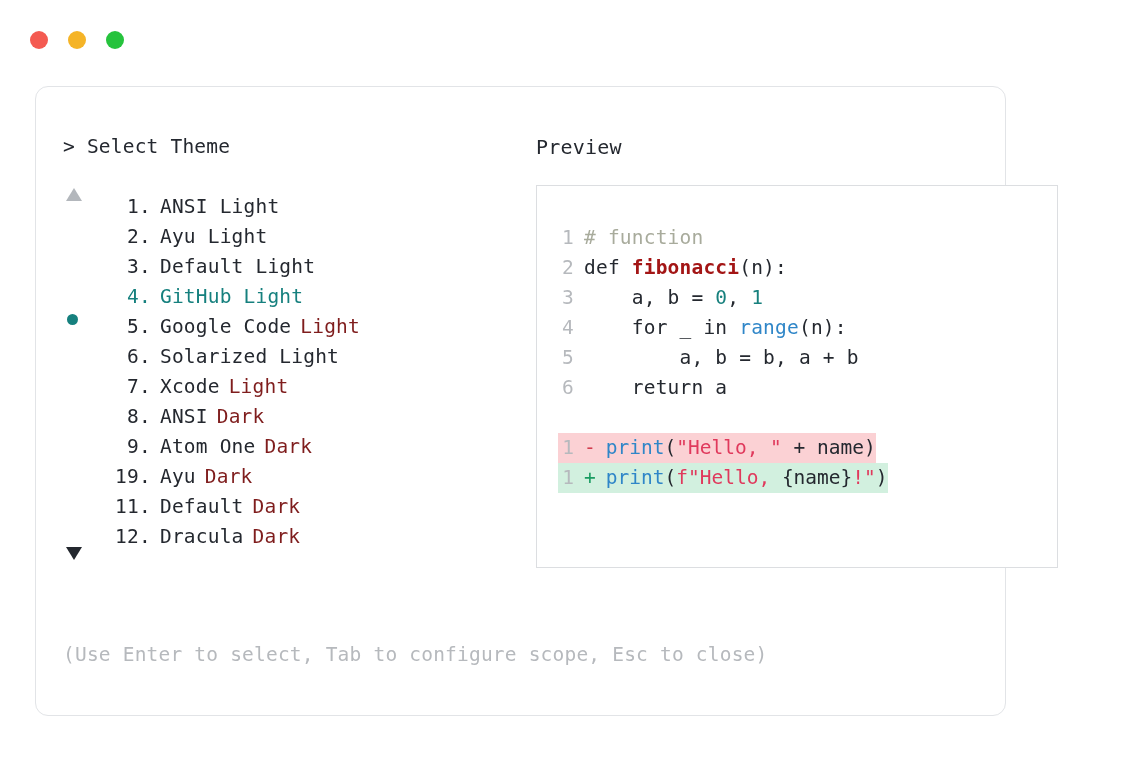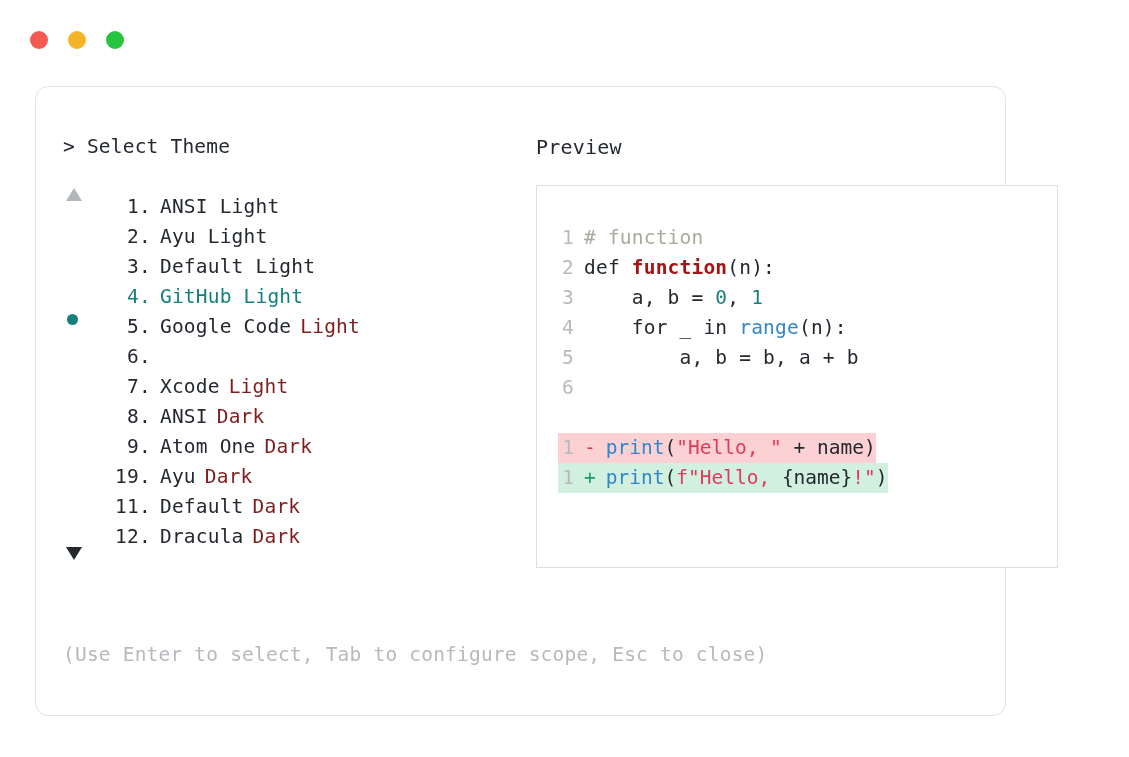--- a/index.html
+++ b/index.html
@@ -143,45 +143,45 @@
         <div class="arrow-row-up">
           <span class="arrow arrow-up"></span>
         </div>
 
         <div class="theme-list" id="theme-list">
             <div class="theme-row"><div class="bullet-cell"></div><span class="num-cell">1</span><span class="dot-sep">.</span><span class="name">ANSI Light</span></div>
             <div class="theme-row"><div class="bullet-cell"></div><span class="num-cell">2</span><span class="dot-sep">.</span><span class="name">Ayu Light</span></div>
             <div class="theme-row"><div class="bullet-cell"></div><span class="num-cell">3</span><span class="dot-sep">.</span><span class="name">Default Light</span></div>
             <div class="theme-row selected"><div class="bullet-cell"><span class="bullet"></span></div><span class="num-cell">4</span><span class="dot-sep">.</span><span class="name">GitHub Light</span></div>
             <div class="theme-row"><div class="bullet-cell"></div><span class="num-cell">5</span><span class="dot-sep">.</span><span class="name">Google Code</span><span class="suffix dim">Light</span></div>
-            <div class="theme-row"><div class="bullet-cell"></div><span class="num-cell">6</span><span class="dot-sep">.</span></div>
+            <div class="theme-row"><div class="bullet-cell"></div><span class="num-cell">6</span><span class="dot-sep">.</span><span class="name">Solarized Light</span></div>
             <div class="theme-row"><div class="bullet-cell"></div><span class="num-cell">7</span><span class="dot-sep">.</span><span class="name">Xcode</span><span class="suffix dim">Light</span></div>
             <div class="theme-row"><div class="bullet-cell"></div><span class="num-cell">8</span><span class="dot-sep">.</span><span class="name">ANSI</span><span class="suffix dim">Dark</span></div>
             <div class="theme-row"><div class="bullet-cell"></div><span class="num-cell">9</span><span class="dot-sep">.</span><span class="name">Atom One</span><span class="suffix dim">Dark</span></div>
             <div class="theme-row"><div class="bullet-cell"></div><span class="num-cell">19</span><span class="dot-sep">.</span><span class="name">Ayu</span><span class="suffix dim">Dark</span></div>
             <div class="theme-row"><div class="bullet-cell"></div><span class="num-cell">11</span><span class="dot-sep">.</span><span class="name">Default</span><span class="suffix dim">Dark</span></div>
             <div class="theme-row"><div class="bullet-cell"></div><span class="num-cell">12</span><span class="dot-sep">.</span><span class="name">Dracula</span><span class="suffix dim">Dark</span></div>
           </div>
 
         <div class="arrow-row-down">
           <span class="arrow arrow-down"></span>
         </div>
       </div>
 
       <div class="right-col">
         <div class="panel-head">Preview</div>
 
         <div class="preview-box">
           <div class="code" id="code-block">
               <div class="code-line"><span class="ln">1</span><span class="seg t-comment"># function</span></div>
-              <div class="code-line"><span class="ln">2</span><span class="seg t-kw">def </span><span class="seg t-func">function</span><span class="seg t-plain">(n):</span></div>
+              <div class="code-line"><span class="ln">2</span><span class="seg t-kw">def </span><span class="seg t-func">fibonacci</span><span class="seg t-plain">(n):</span></div>
               <div class="code-line"><span class="ln">3</span><span class="seg t-plain">    a, b = </span><span class="seg t-num">0</span><span class="seg t-plain">, </span><span class="seg t-num">1</span></div>
               <div class="code-line"><span class="ln">4</span><span class="seg t-plain">    for _ in </span><span class="seg t-builtin">range</span><span class="seg t-plain">(n):</span></div>
               <div class="code-line"><span class="ln">5</span><span class="seg t-plain">        a, b = b, a + b</span></div>
-              <div class="code-line"><span class="ln">6</span></div>
+              <div class="code-line"><span class="ln">6</span><span class="seg t-plain">    return a</span></div>
               <div class="code-blank"></div>
               <div class="diff-line diff-del"><span class="diff-wrap"><span class="diff-ln">1</span><span class="sign-del">-</span><span class="seg t-builtin">print</span><span class="seg t-plain">(</span><span class="seg t-string">"Hello, "</span><span class="seg t-plain"> + name)</span></span></div>
               <div class="diff-line diff-add"><span class="diff-wrap"><span class="diff-ln">1</span><span class="sign-add">+</span><span class="seg t-builtin">print</span><span class="seg t-plain">(</span><span class="seg t-string">f"Hello, </span><span class="seg t-plain">{name}</span><span class="seg t-string">!"</span><span class="seg t-plain">)</span></span></div>
             </div>
         </div>
       </div>
 
     </div>
 
     <div class="footer">(Use Enter to select, Tab to configure scope, Esc to close)</div>

